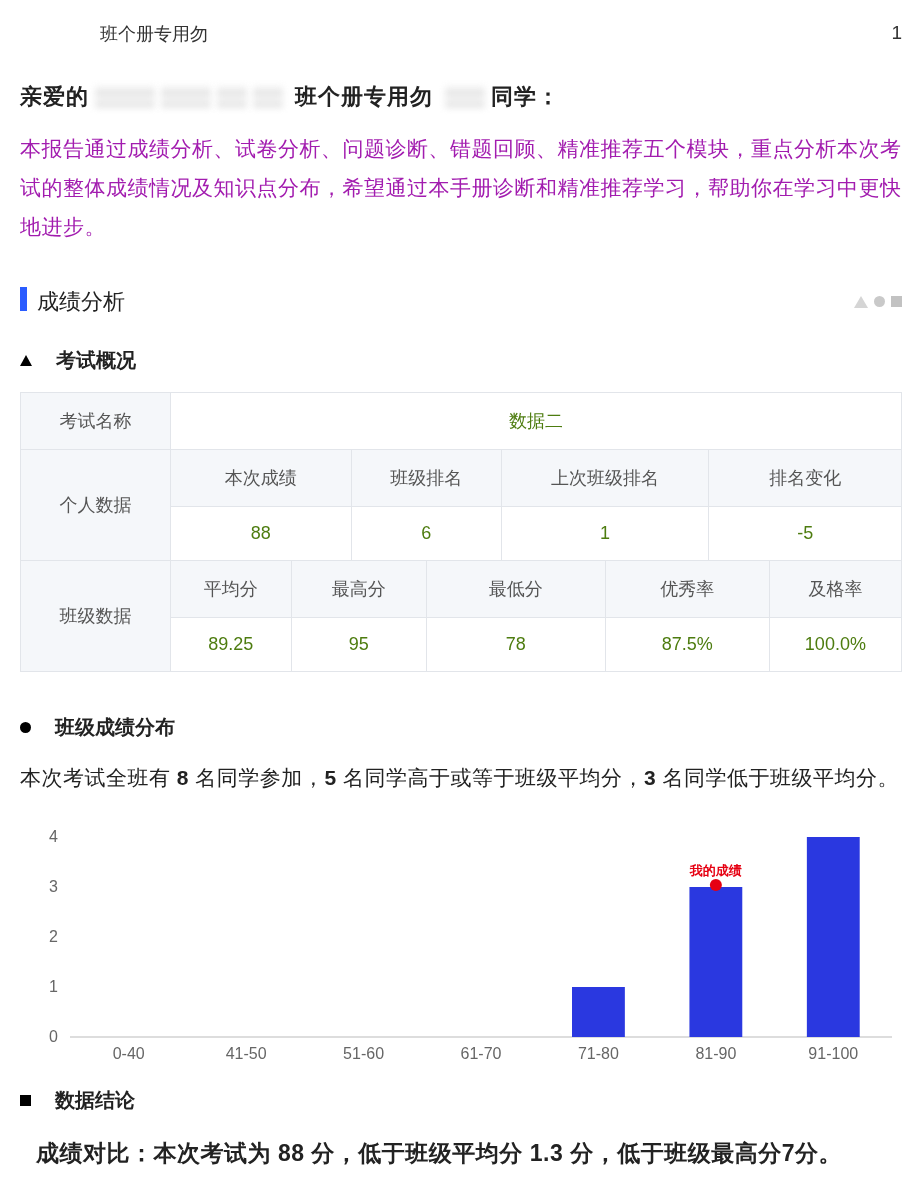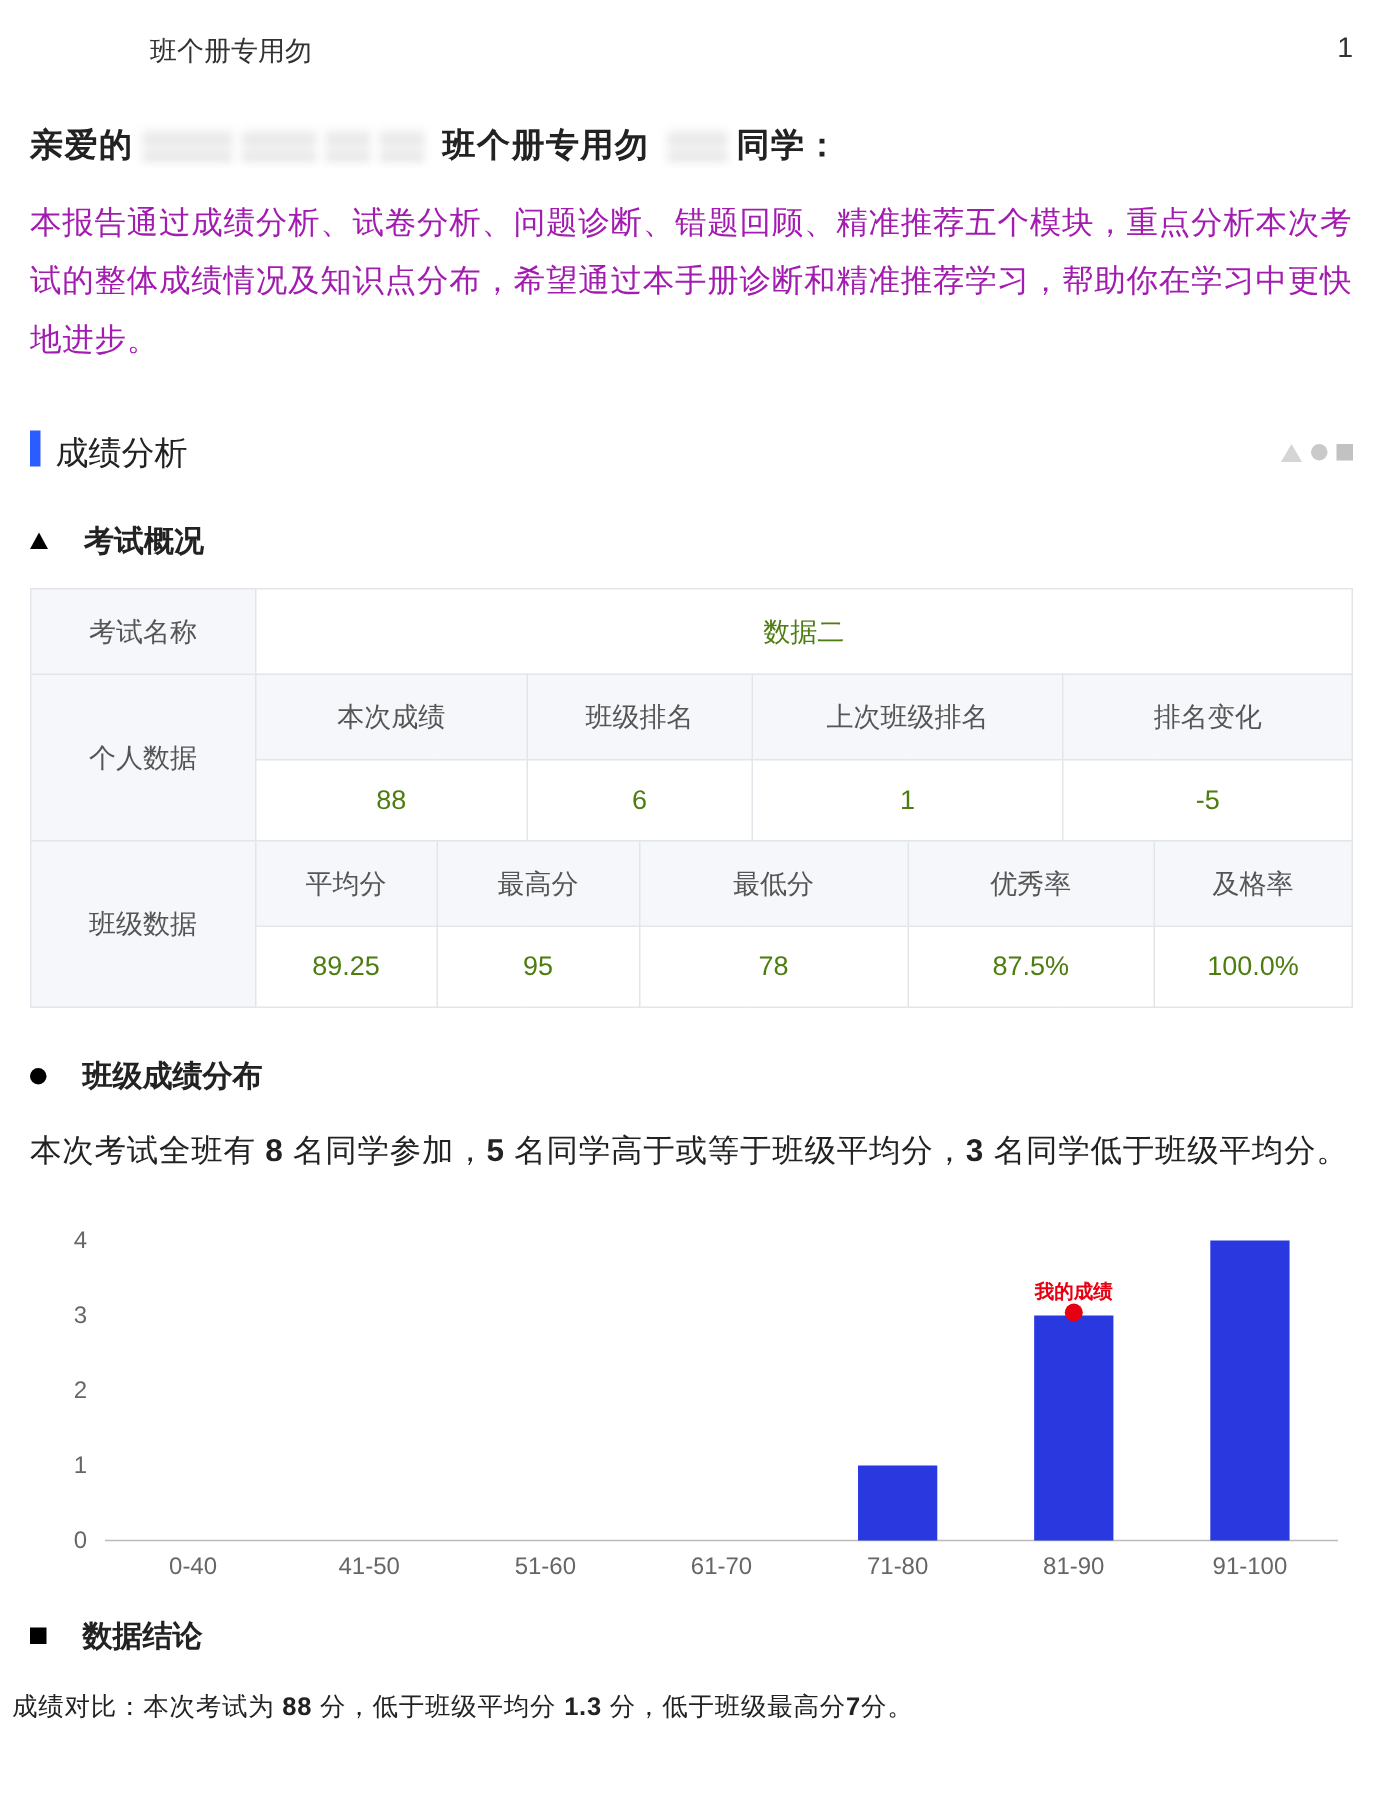--- a/index.html
+++ b/index.html
@@ -85,21 +85,21 @@
   .bullet-tri {
     width: 0; height: 0;
     border-left: 6px solid transparent;
     border-right: 6px solid transparent;
     border-bottom: 11px solid #000;
   }
   .bullet-dot { width: 11px; height: 11px; border-radius: 50%; background: #000; }
   .bullet-sq { width: 11px; height: 11px; background: #000; }
   table {
     width: calc(100% - 40px);
-    margin: 0 20px 32px 20px;
+    margin: 0 20px 42px 20px;
     border-collapse: collapse;
     font-size: 18px;
   }
   td, th {
     border: 1px solid #e2e5ea;
     padding: 16px 10px;
     text-align: center;
     color: #4d7c0f;
   }
   .th-cell { background: #f5f7fa; color: #555; font-weight: 400; }
@@ -113,24 +113,25 @@
   .chart-wrap {
     padding: 10px 20px 20px 20px;
     position: relative;
   }
   svg.chart { display: block; }
   .axis-text { font-size: 16px; fill: #666; }
   .bar { fill: #2a38e0; }
   .my-label { font-size: 13px; fill: #e60012; font-weight: 700; }
   .my-dot { fill: #e60012; }
   .conclusion {
-    font-size: 17px;
+    font-size: 23px;
     line-height: 1.85;
-    padding: 0 20px 20px 8px;
+    padding: 0 20px 20px 36px;
     letter-spacing: 0.5px;
+    font-weight: bold;
   }
 </style>
 </head>
 <body>
 
 <div class="top-header">
   <span class="top-left">班个册专用勿</span>
   <span class="top-right">1</span>
 </div>
 

